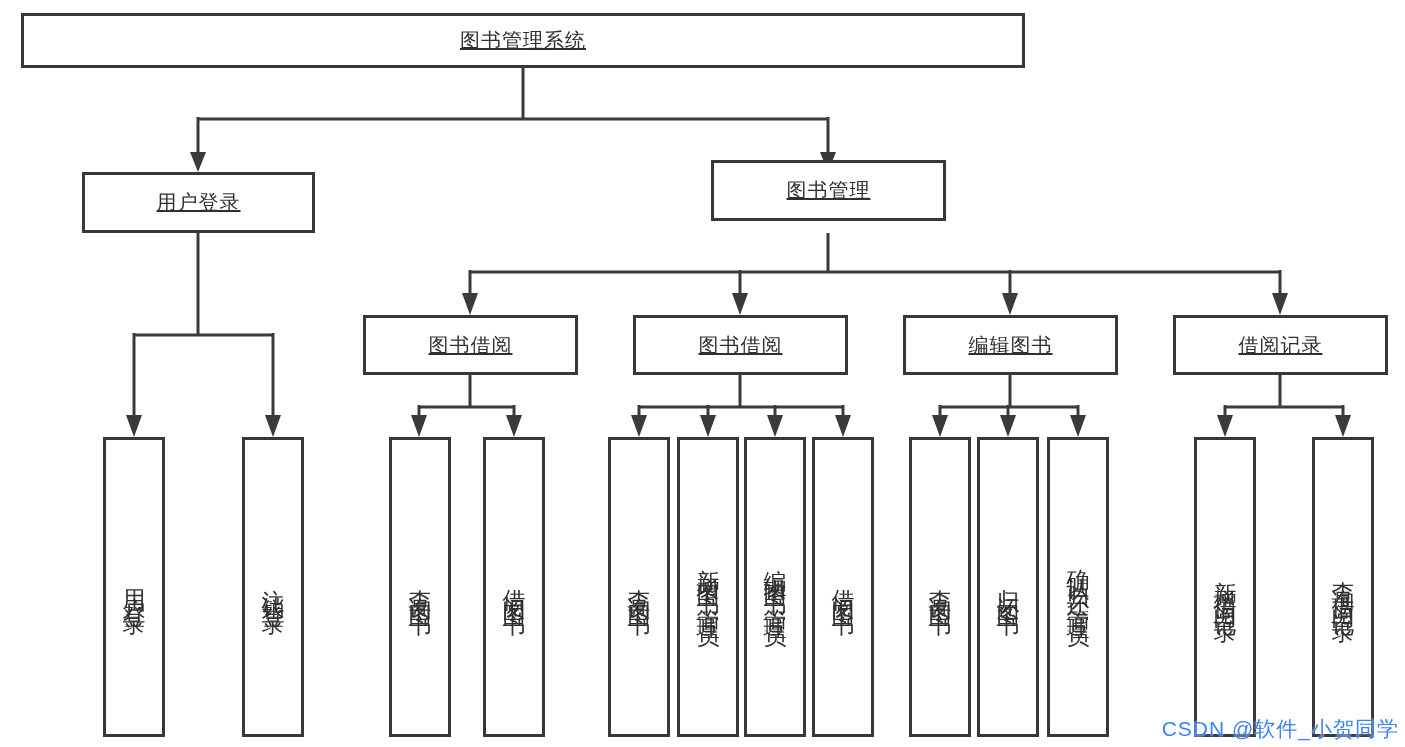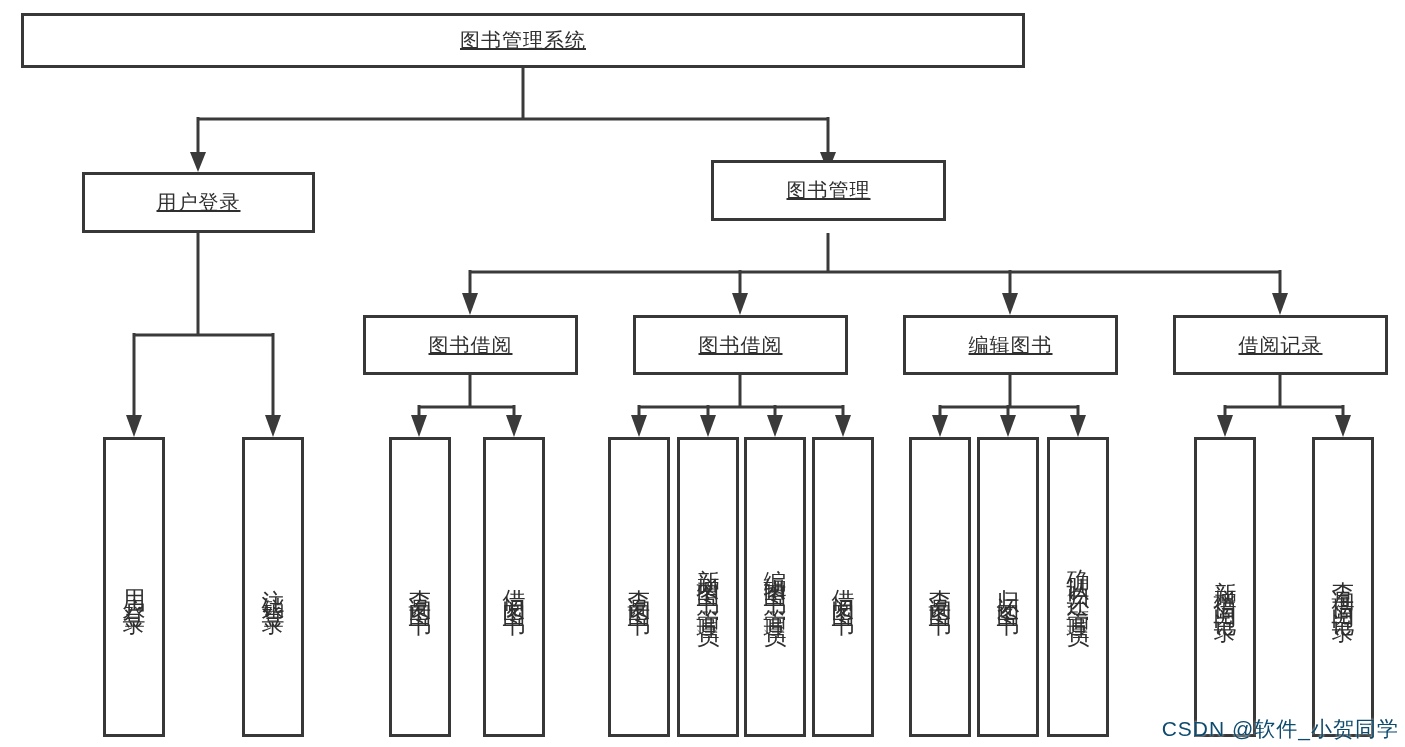--- a/index.html
+++ b/index.html
@@ -69,21 +69,21 @@
   .lf-9  { left: 909px;  }
   .lf-10 { left: 977px;  }
   .lf-11 { left: 1047px; }
   .lf-12 { left: 1194px; }
   .lf-13 { left: 1312px; }
   .watermark {
     position: absolute;
     right: 6px;
     bottom: 4px;
     font-size: 21px;
-    color: #0c4a6e;
+    color: #3b82f6;
     letter-spacing: 1px;
     text-shadow: 0 0 3px #ffffff;
     z-index: 3;
   }
   line, polyline { stroke: #3a3a3a; stroke-width: 3; fill: none; }
   polygon { fill: #3a3a3a; stroke: none; }
 </style>
 </head>
 <body>
 

